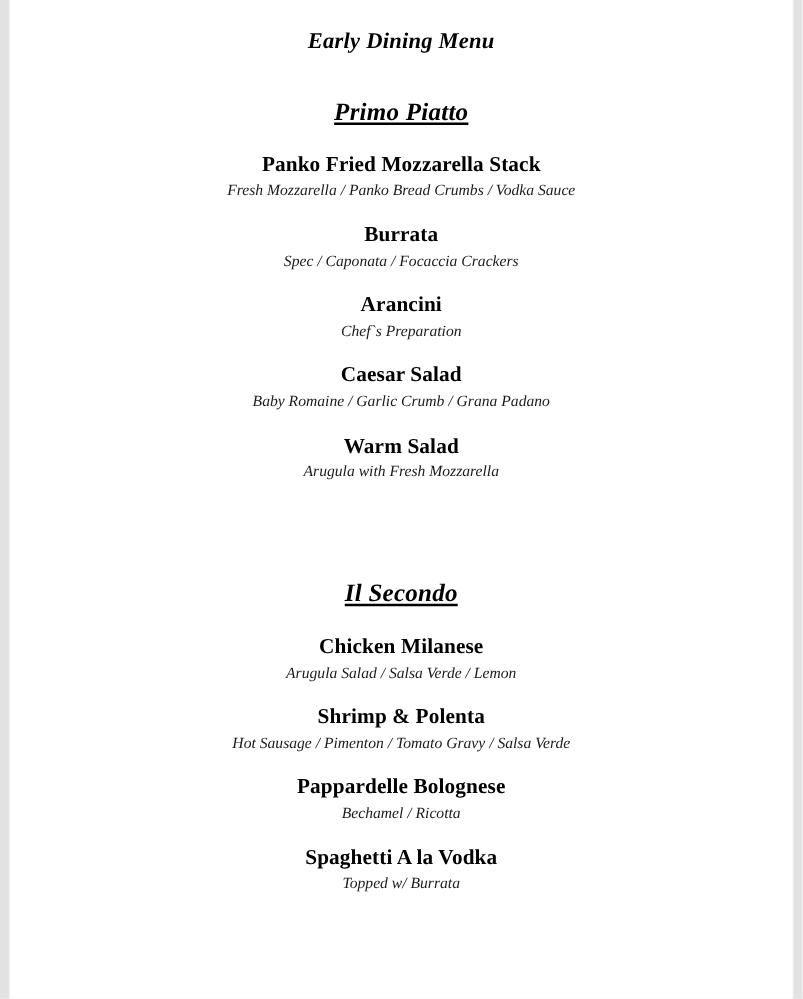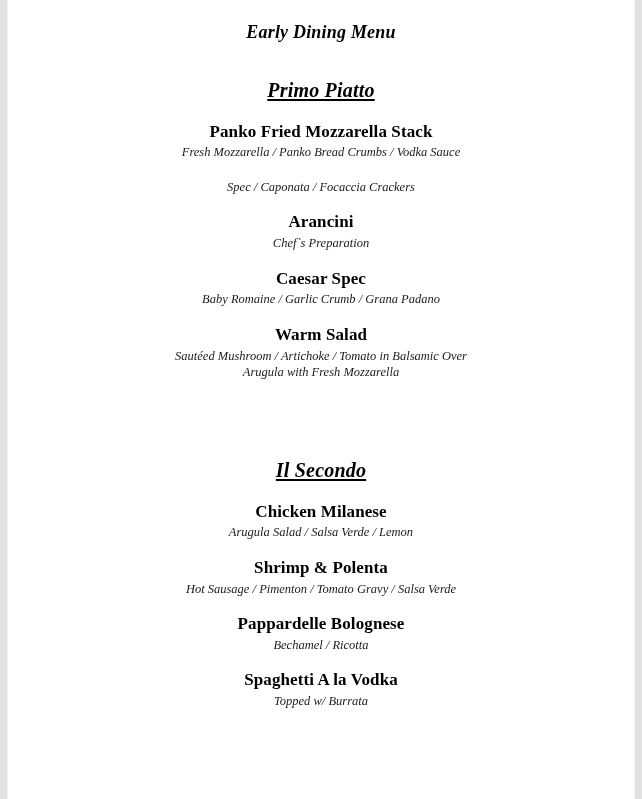--- a/index.html
+++ b/index.html
@@ -92,40 +92,40 @@
   <div class="section section-primo">
     <h2 class="section-heading">Primo Piatto</h2>
     <ul class="items">
       <li class="item item-first">
         <span class="item-name">Panko Fried Mozzarella Stack</span>
         <span class="item-desc">
           <span class="item-desc-line">Fresh Mozzarella / Panko Bread Crumbs / Vodka Sauce</span>
         </span>
       </li>
       <li class="item">
+        <span class="item-name">Burrata</span>
         <span class="item-desc">
           <span class="item-desc-line">Spec / Caponata / Focaccia Crackers</span>
         </span>
       </li>
       <li class="item">
         <span class="item-name">Arancini</span>
         <span class="item-desc">
           <span class="item-desc-line">Chef`s Preparation</span>
         </span>
       </li>
       <li class="item">
-        <span class="item-name">Caesar Spec</span>
+        <span class="item-name">Caesar Salad</span>
         <span class="item-desc">
           <span class="item-desc-line">Baby Romaine / Garlic Crumb / Grana Padano</span>
         </span>
       </li>
       <li class="item">
         <span class="item-name">Warm Salad</span>
         <span class="item-desc">
-          <span class="item-desc-line">Sautéed Mushroom / Artichoke / Tomato in Balsamic Over</span>
           <span class="item-desc-line">Arugula with Fresh Mozzarella</span>
         </span>
       </li>
     </ul>
   </div>
 
   <div class="section section-secondo">
     <h2 class="section-heading">Il Secondo</h2>
     <ul class="items">
       <li class="item item-first">

